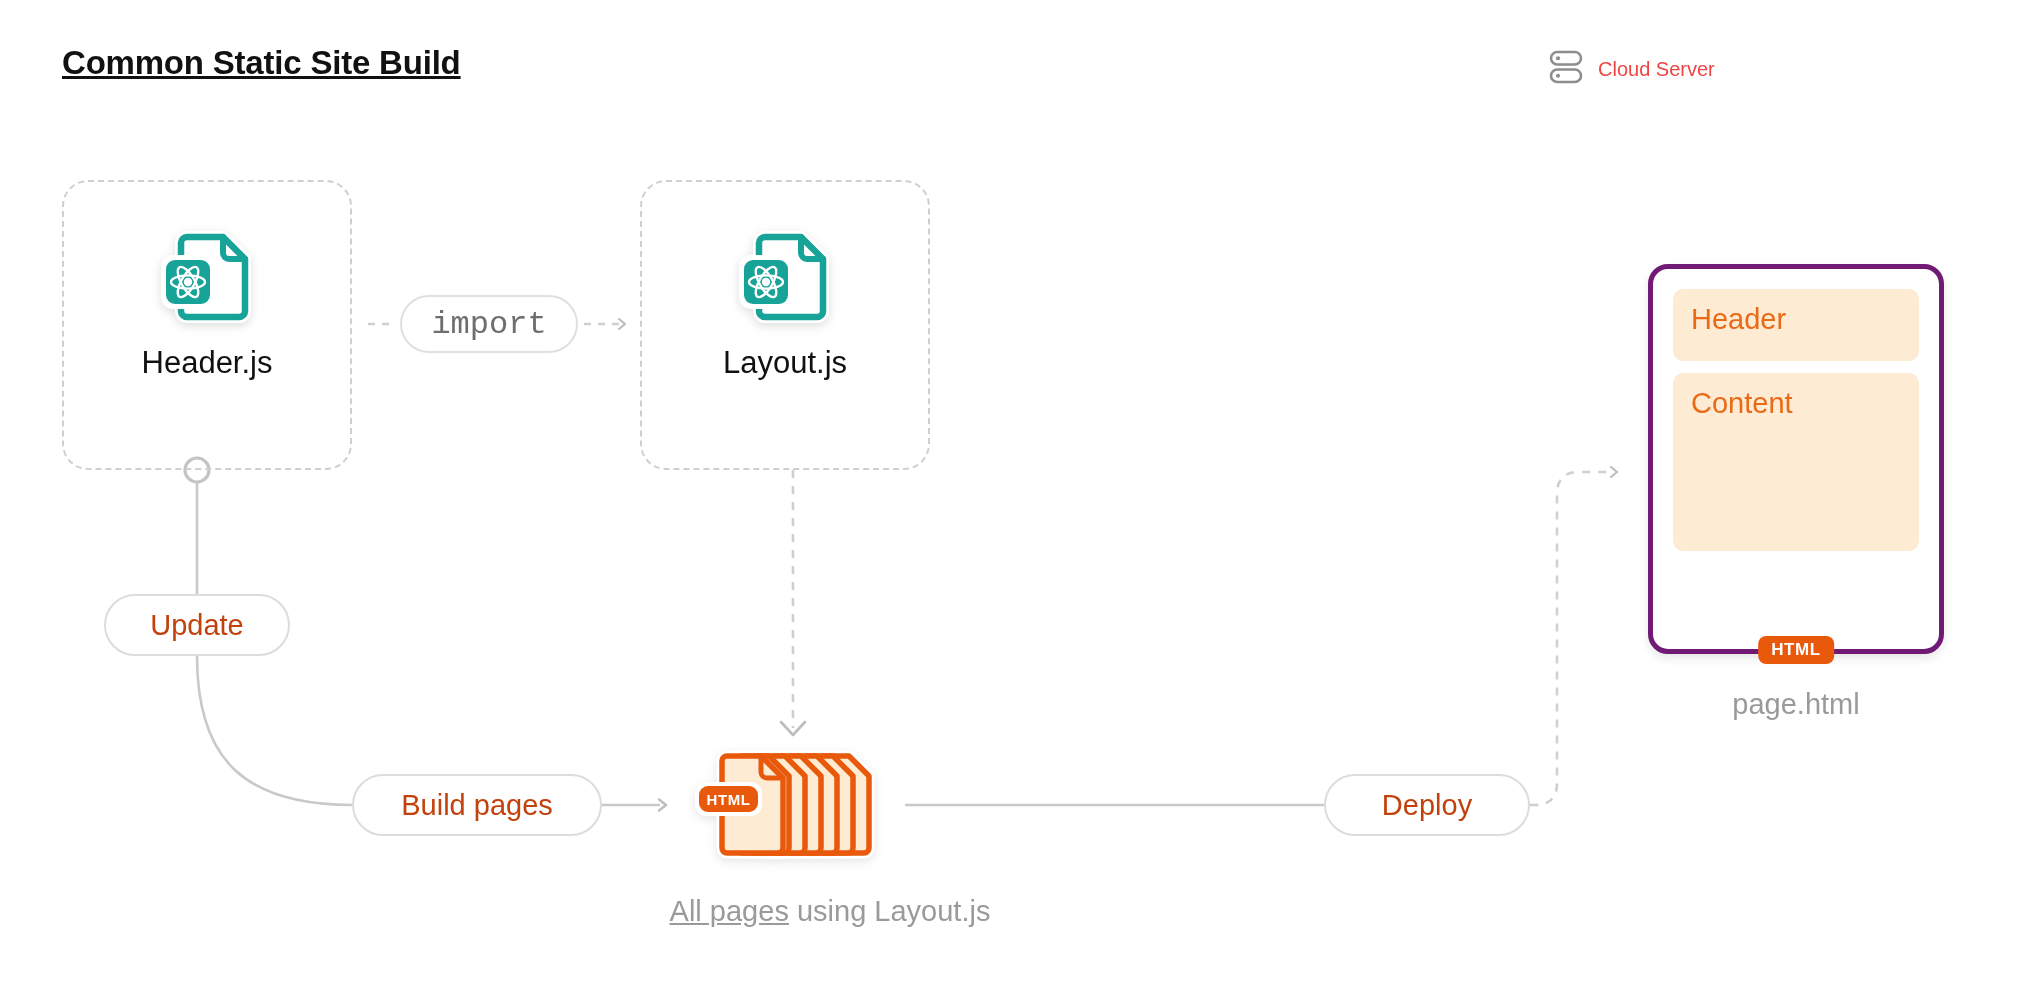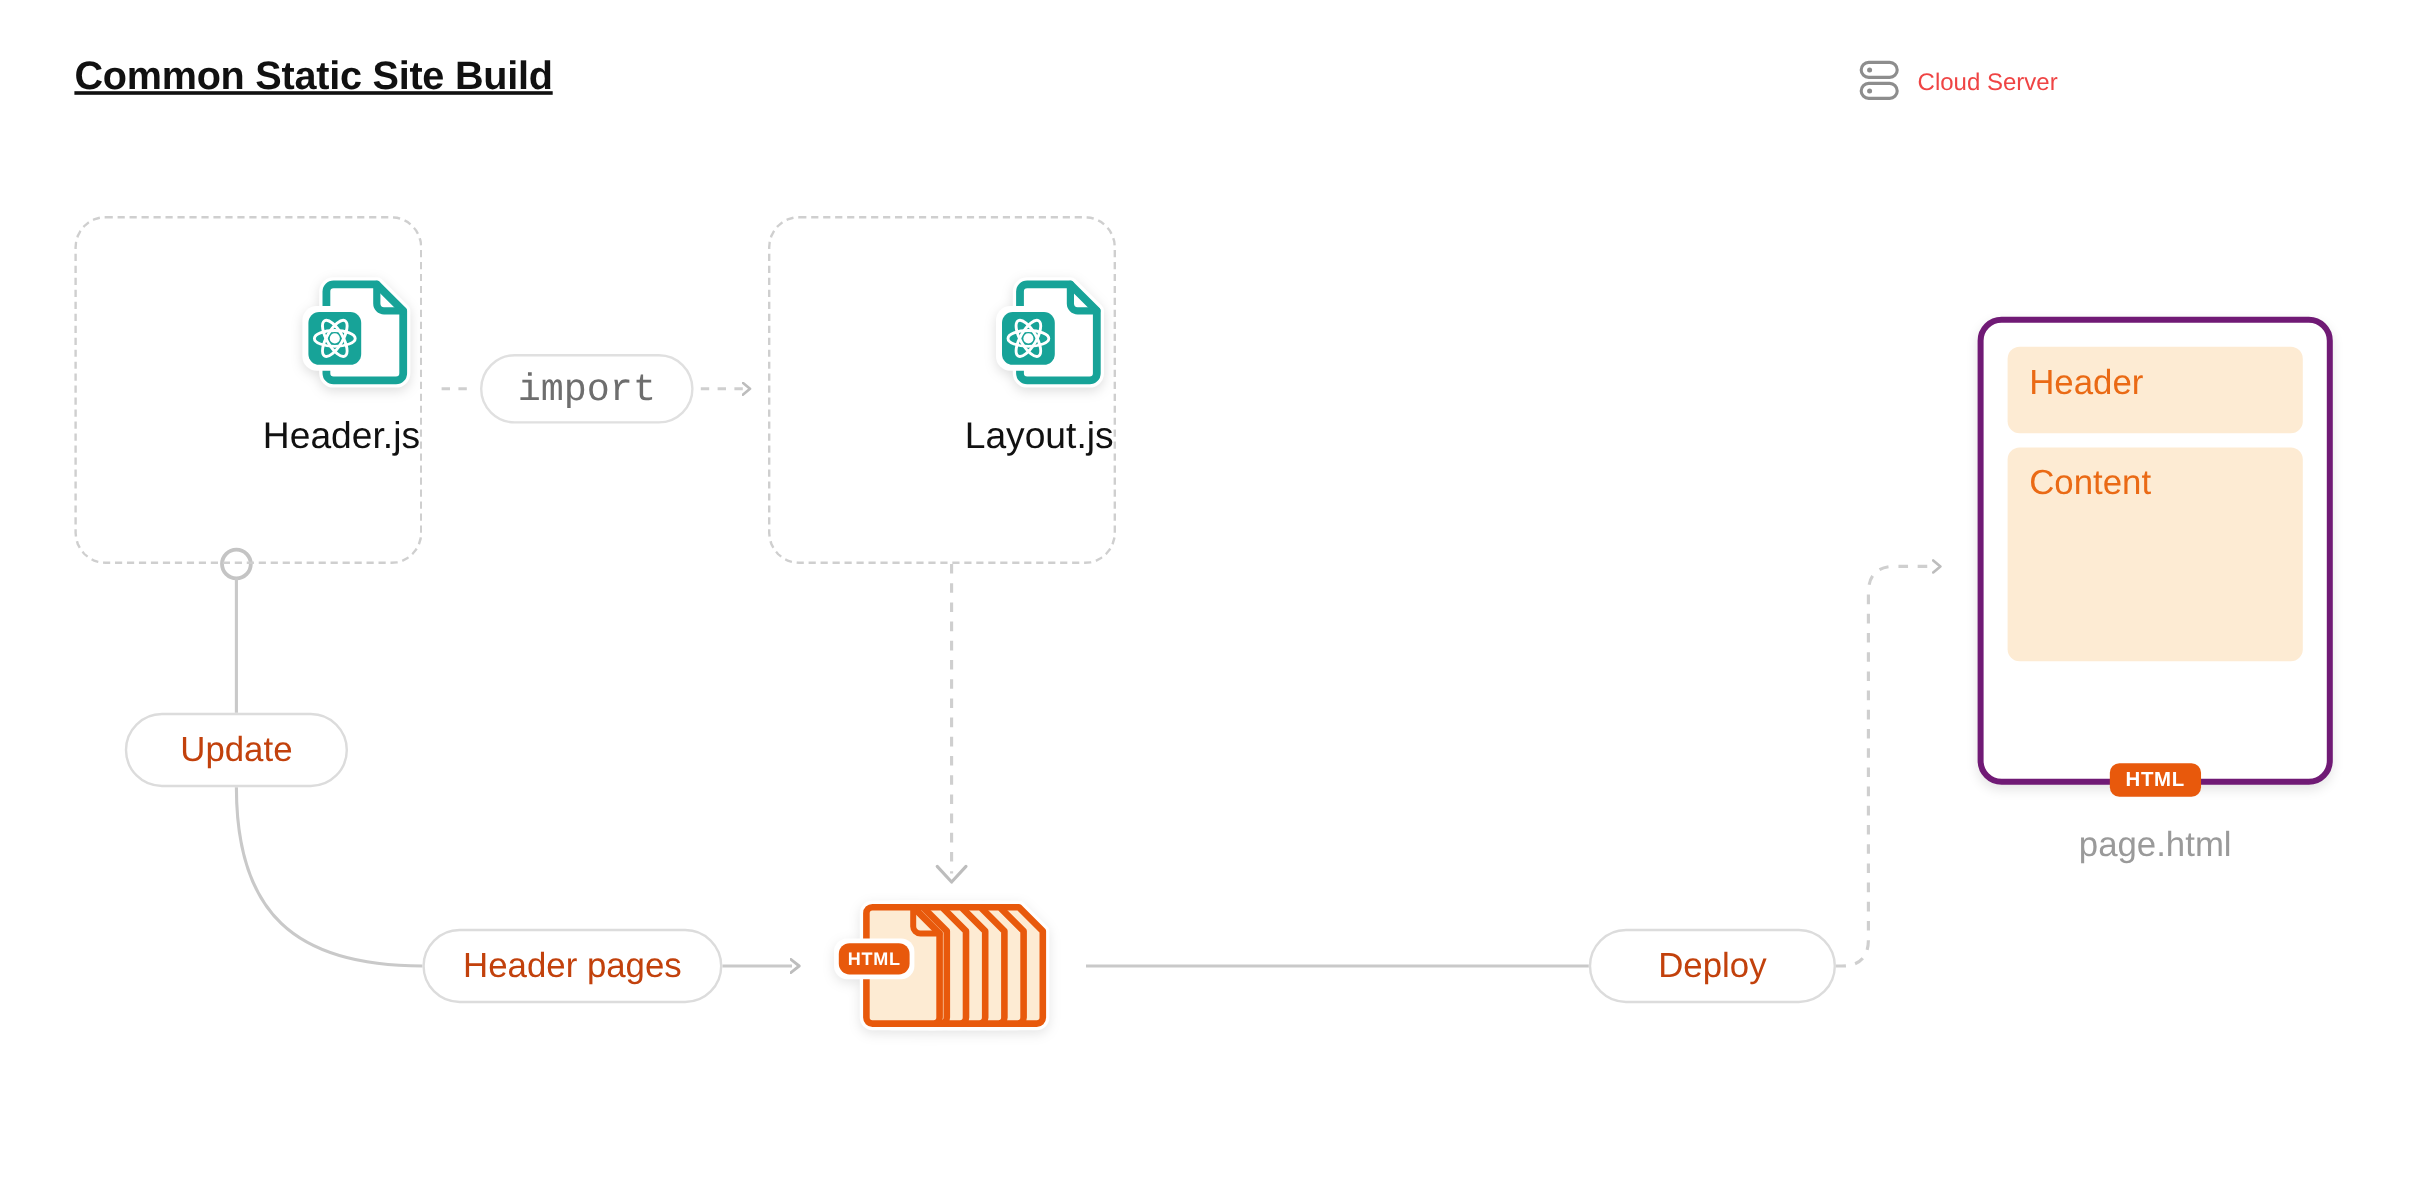--- a/index.html
+++ b/index.html
@@ -56,21 +56,21 @@
     background: transparent;
   }
   #group-header-js { left: 62px;  top: 180px; width: 290px; height: 290px; }
   #group-layout-js { left: 640px; top: 180px; width: 290px; height: 290px; }
 
   .node-inner {
     position: absolute;
     left: 0; right: 0; top: 0;
     display: flex;
     flex-direction: column;
-    align-items: flex-end;
+    align-items: center;
   }
   .node-label {
     font-size: 31px;
     color: #111111;
     margin-top: 14px;
     white-space: nowrap;
   }
 
   
   .react-file {
@@ -265,21 +265,21 @@
           </g>
           <circle cx="33" cy="55" r="4.2" fill="#ffffff"></circle>
         </svg>
       </div>
       <div class="node-label">Layout.js</div>
     </div>
   </div>
 
   <div class="pill" id="pill-import">import</div>
   <div class="pill" id="pill-update">Update</div>
-  <div class="pill" id="pill-build">Header pages</div>
+  <div class="pill" id="pill-build">Build pages</div>
   <div class="pill" id="pill-deploy">Deploy</div>
 
   <div id="html-stack">
     <svg width="210" height="115" viewBox="0 0 210 115" fill="none">
       <g stroke="#ffffff" stroke-width="11" stroke-linejoin="round" fill="#ffffff">
         <path d="M133 8 h26 l20 20 v72 a5 5 0 0 1 -5 5 h-41 a5 5 0 0 1 -5 -5 v-87 a5 5 0 0 1 5 -5 z"></path>
         <path d="M117 8 h26 l20 20 v72 a5 5 0 0 1 -5 5 h-41 a5 5 0 0 1 -5 -5 v-87 a5 5 0 0 1 5 -5 z"></path>
         <path d="M101 8 h26 l20 20 v72 a5 5 0 0 1 -5 5 h-41 a5 5 0 0 1 -5 -5 v-87 a5 5 0 0 1 5 -5 z"></path>
         <path d="M85 8 h26 l20 20 v72 a5 5 0 0 1 -5 5 h-41 a5 5 0 0 1 -5 -5 v-87 a5 5 0 0 1 5 -5 z"></path>
         <path d="M69 8 h26 l20 20 v72 a5 5 0 0 1 -5 5 h-41 a5 5 0 0 1 -5 -5 v-87 a5 5 0 0 1 5 -5 z"></path>
@@ -295,20 +295,23 @@
         <path d="M53 8 h26 l20 20 v72 a5 5 0 0 1 -5 5 h-41 a5 5 0 0 1 -5 -5 v-87 a5 5 0 0 1 5 -5 z"></path>
         <path d="M37 8 h34 l22 22 v70 a5 5 0 0 1 -5 5 h-51 a5 5 0 0 1 -5 -5 v-87 a5 5 0 0 1 5 -5 z"></path>
       </g>
       <path d="M71 8 v16 a6 6 0 0 0 6 6 h16" fill="none" stroke="#E8590C" stroke-width="5" stroke-linejoin="round" stroke-linecap="round"></path>
       <rect x="5" y="34" width="67" height="34" rx="11" fill="#ffffff"></rect>
       <rect x="9" y="38" width="59" height="26" rx="9" fill="#E8590C"></rect>
       <text x="38.5" y="56.5" text-anchor="middle" font-family="Liberation Sans, sans-serif" font-size="15" font-weight="bold" fill="#ffffff" letter-spacing="0.6">HTML</text>
     </svg>
   </div>
 
+  <div id="stack-caption">
+    <span class="underlined">All pages</span><span> using Layout.js</span>
+  </div>
 
   <div id="page-card">
     <div class="card-section" id="card-header-section">Header</div>
     <div class="card-section" id="card-content-section">Content</div>
     <div id="card-html-badge">HTML</div>
   </div>
   <div id="page-card-label">page.html</div>
 
 </div>
 

